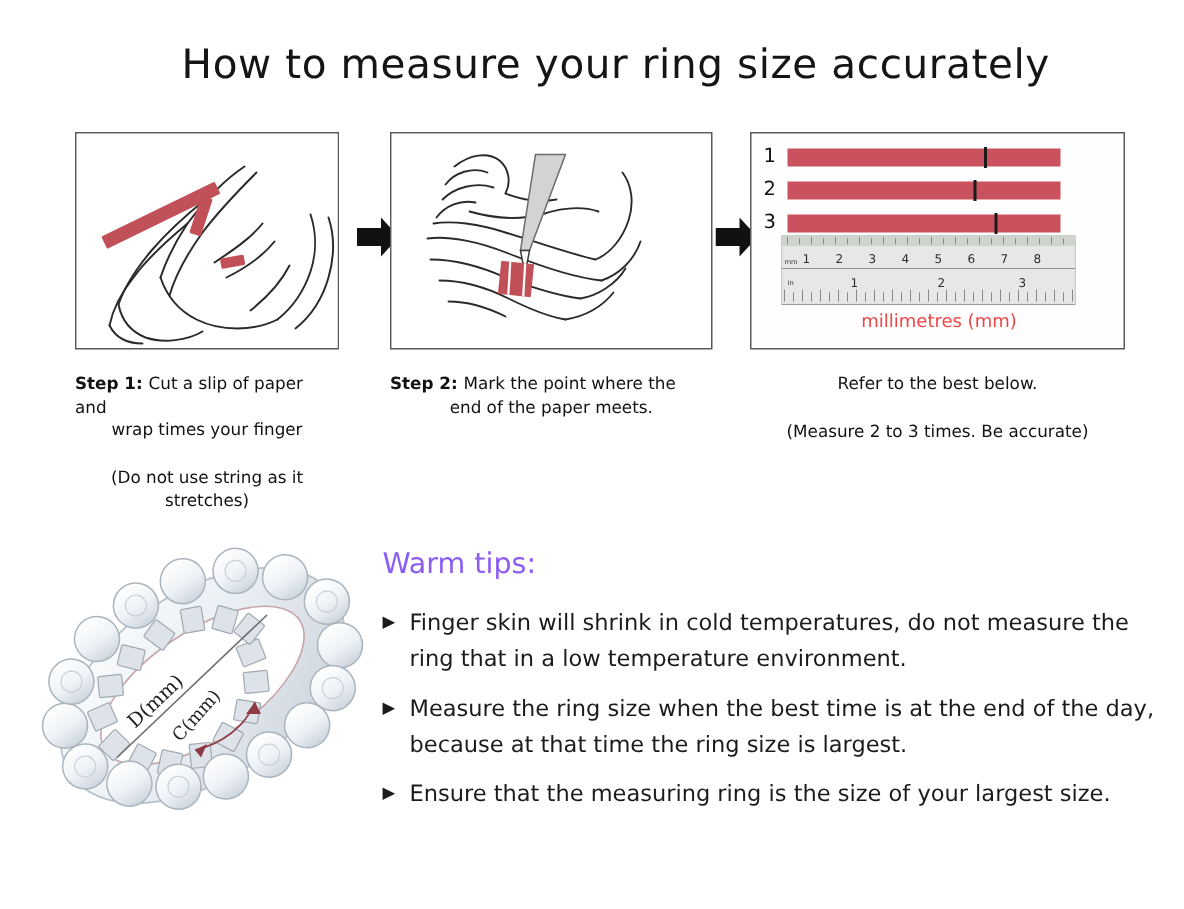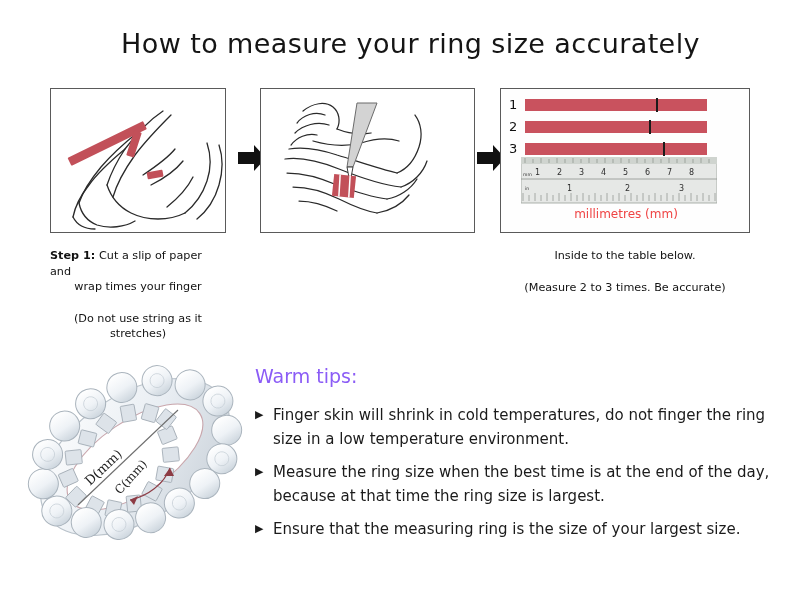--- a/index.html
+++ b/index.html
@@ -274,20 +274,27 @@
           <polygon points="96,14 116,14 92,78 86,78" fill="#d3d3d3" stroke="#6b6b6b" stroke-width="1"></polygon>
           <polygon points="86,78 92,78 89,94" fill="#ffffff" stroke="#3a3a3a" stroke-width="1"></polygon>
         </g>
 
         <g>
           <rect x="72" y="86" width="22" height="22" fill="#c25059" transform="rotate(6 83 97)"></rect>
           <line x1="78" y1="86" x2="79" y2="108" stroke="#ffffff" stroke-width="1.5" transform="rotate(6 83 97)"></line>
           <line x1="88" y1="86" x2="89" y2="108" stroke="#ffffff" stroke-width="1.5" transform="rotate(6 83 97)"></line>
         </g>
       </svg>
+    </div>
+    <div class="step-caption">
+      <span class="l1">
+        <span class="lbl">Step 2: </span>
+        <span>Mark the point where the</span>
+      </span>
+      <span class="l2">end of the paper meets.</span>
     </div>
     <div class="step-note"></div>
   </div>
 
   <div class="arrow a2">
     <svg width="28" height="30" viewBox="0 0 28 30">
       <polygon points="0,9 16,9 16,2 28,15 16,28 16,21 0,21" fill="#111111"></polygon>
     </svg>
   </div>
 
@@ -403,21 +410,21 @@
               <line x1="188" y1="38" x2="188" y2="44"></line>
             <line x1="194" y1="36" x2="194" y2="44"></line>
           </g>
         </svg>
       </div>
 
       <div class="ruler-unit">millimetres (mm)</div>
     </div>
 
     <div class="step-caption">
-      <span class="l3">Inside to the table below.</span>
+      <span class="l3">Refer to the best below.</span>
     </div>
     <div class="step-note">(Measure 2 to 3 times. Be accurate)</div>
   </div>
 </div>
 
 <div id="lower">
 
   <div id="ring-figure">
     <svg width="235" height="215" viewBox="0 0 235 215">
       <defs>
@@ -498,21 +505,21 @@
         <text x="102" y="145" transform="rotate(-48 102 145)" font-family="DejaVu Serif, serif" font-size="12" fill="#1e1e1e">C(mm)</text>
       </g>
     </svg>
   </div>
 
   <div id="tips">
     <div id="tips-heading">Warm tips:</div>
 
     <div class="tip">
       <span class="tip-bullet">▶</span>
-      <span class="tip-text">Finger skin will shrink in cold temperatures, do not finger the ring size in a low temperature environment.</span>
+      <span class="tip-text">Finger skin will shrink in cold temperatures, do not measure the ring that in a low temperature environment.</span>
     </div>
     <div class="tip">
       <span class="tip-bullet">▶</span>
       <span class="tip-text">Measure the ring size when the best time is at the end of the day, because at that time the ring size is largest.</span>
     </div>
     <div class="tip">
       <span class="tip-bullet">▶</span>
       <span class="tip-text">Ensure that the measuring ring is the size of your largest size.</span>
     </div>
   </div>

